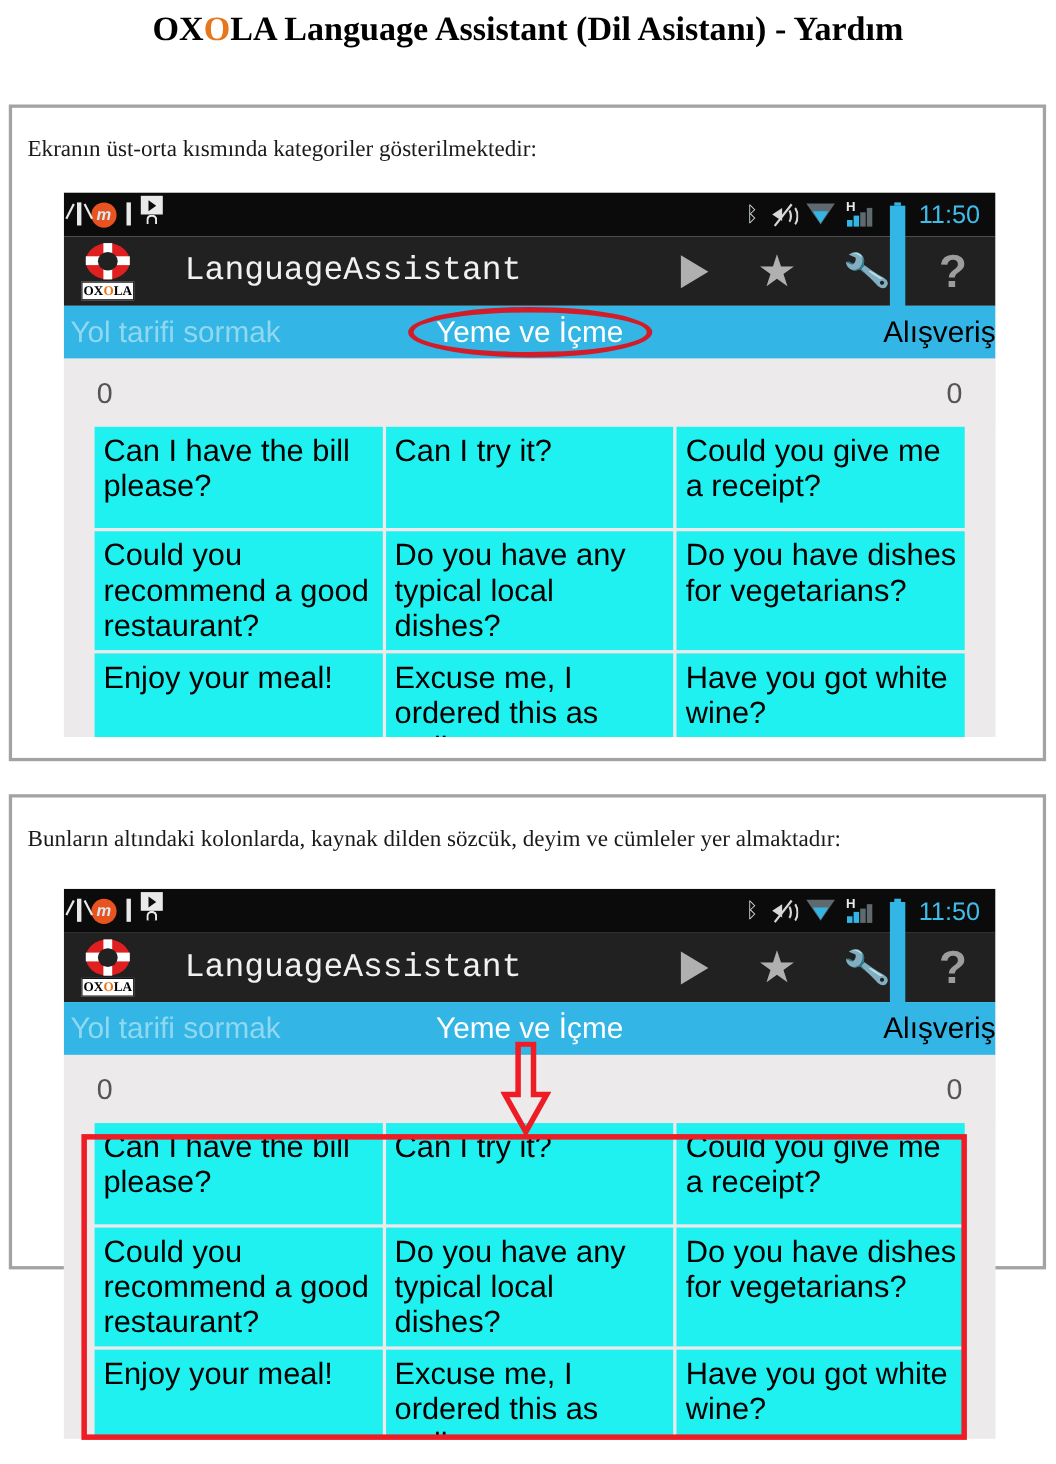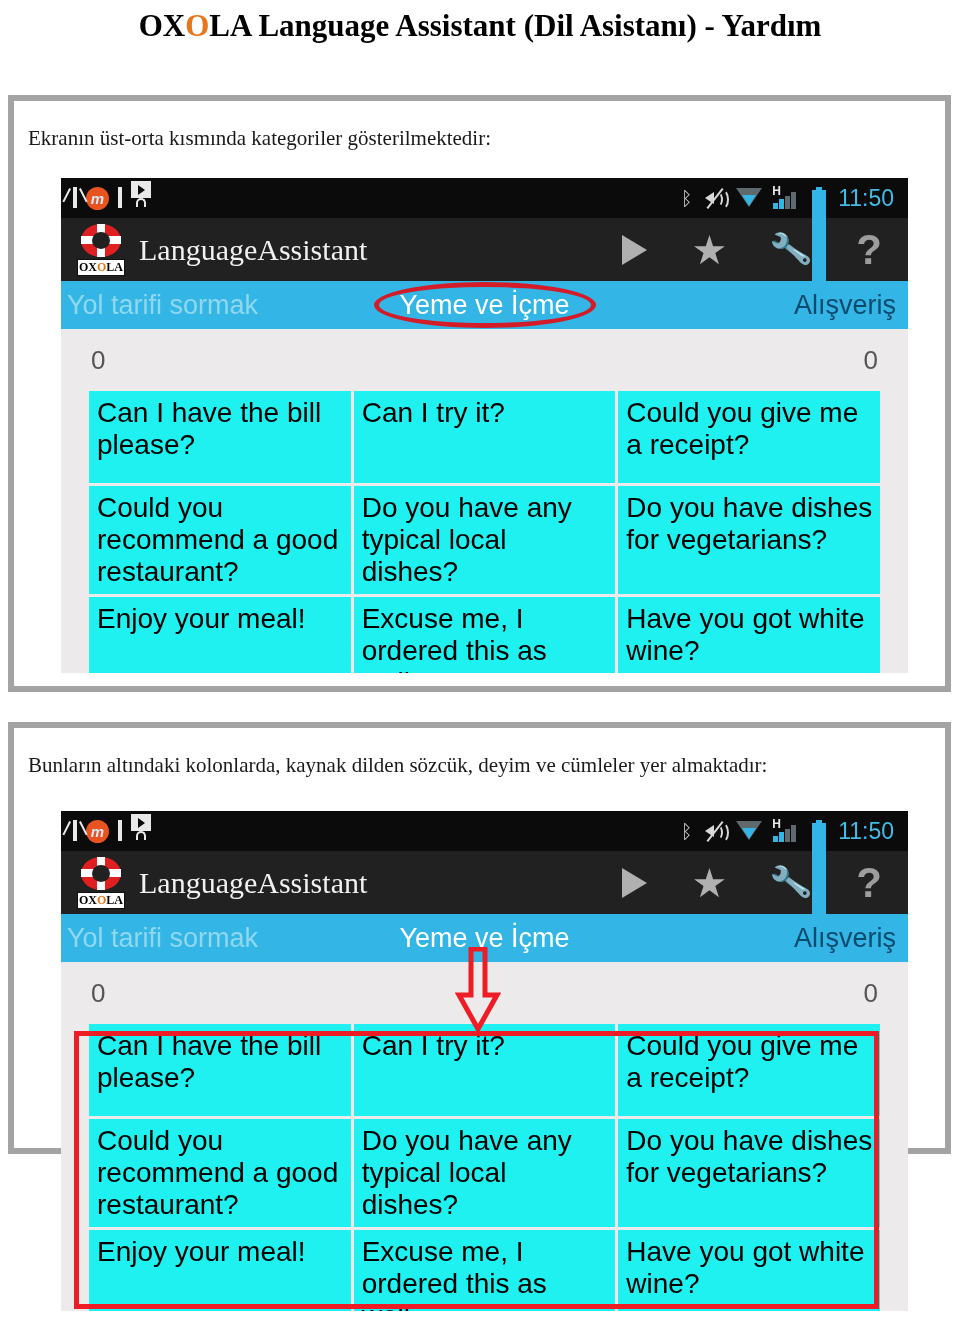--- a/index.html
+++ b/index.html
@@ -27,21 +27,21 @@
     line-height: 1.15;
     white-space: nowrap;
   }
   .doc-title .brand-o { color: #E8761A; }
 
   
   .content-box {
     position: absolute;
     left: 8px;
     right: 9px;
-    border: 6px solid #a3a3a3;
+    border: 3px solid #a3a3a3;
     box-sizing: border-box;
     background: #ffffff;
   }
   #box-one  { top: 95px;  height: 597px; }
   #box-two  { top: 722px; height: 432px; }
 
   .para {
     font-family: "Liberation Serif", serif;
     font-size: 21px;
     color: #1a1a1a;
@@ -237,22 +237,22 @@
     width: 48px; height: 17px; background: #ffffff;
     border: 1px solid #111;
     box-sizing: border-box;
     display: flex; align-items: center; justify-content: center;
     font-family: "Liberation Serif", serif; font-weight: bold; font-size: 12px;
     color: #000; letter-spacing: 0px; line-height: 1;
   }
   .logo .plate .o2 { color: #E8761A; }
 
   .app-title {
-    color: #f1f1f1; font-size: 30px; font-family: Liberation Serif, serif;
-    flex: 1; line-height: 1;
+    color: #f1f1f1; font-size: 30px; font-family: Liberation Mono, monospace;
+    flex: 1; line-height: 1; margin-left: 32px;
   }
   .appbar-actions { display: flex; align-items: center; gap: 44px; padding-right: 8px; }
   .act { color: #9a9a9a; line-height: 0; }
   .act-play {
     width: 0; height: 0;
     border-left: 25px solid #b0b0b0;
     border-top: 15px solid transparent;
     border-bottom: 15px solid transparent;
   }
   .act-star { color: #b0b0b0; font-size: 40px; line-height: 30px; font-family: "DejaVu Sans", sans-serif; }
@@ -264,21 +264,21 @@
     height: 48px; background: #33B5E5;
     display: flex; align-items: center; position: relative;
     padding: 0 6px; box-sizing: border-box;
   }
   .tab {
     font-family: "Liberation Sans", sans-serif;
     font-size: 27px; line-height: 1; white-space: nowrap;
   }
   .tab-prev { color: #8fd8f0; position: absolute; left: 6px; }
   .tab-curr { color: #ffffff; position: absolute; left: 50%; transform: translateX(-50%); }
-  .tab-next { color: #0c4a6e; position: absolute; right: 12px; }
+  .tab-next { color: #000000; position: absolute; right: 0px; }
   .tab-ellipse {
     position: absolute;
     left: 50%; top: 50%;
     transform: translate(-50%, -50%);
     width: 222px; height: 46px;
     border: 5px solid #D31C28;
     border-radius: 50%;
     box-sizing: border-box;
     pointer-events: none;
   }

